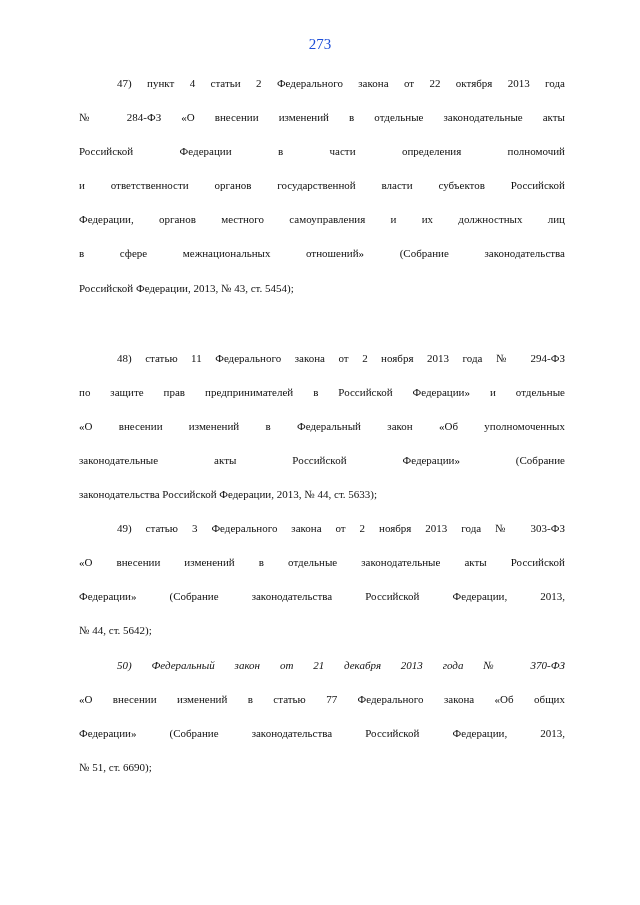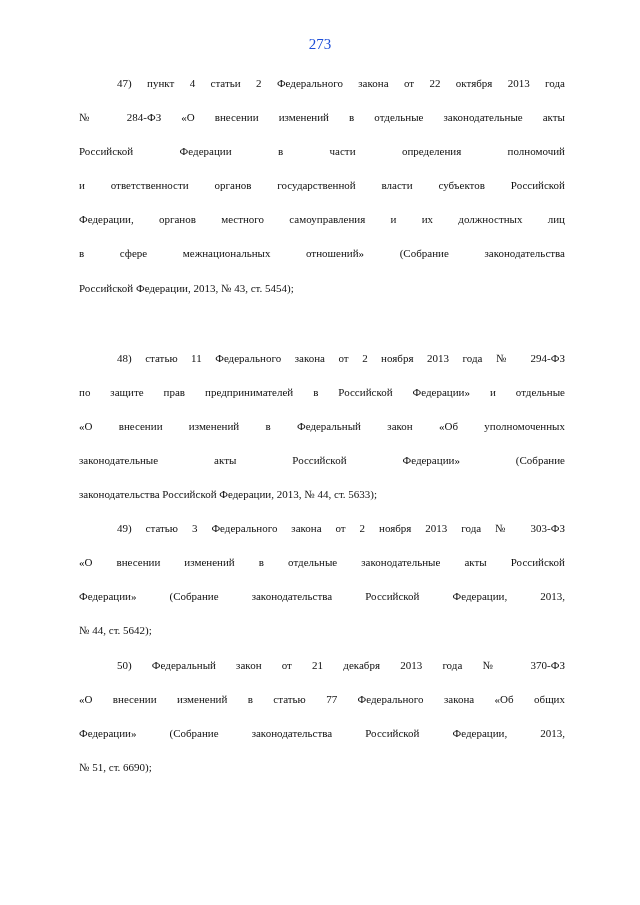--- a/index.html
+++ b/index.html
@@ -47,19 +47,19 @@
     </div>
 
     <div>
       <div class="line first" style="white-space: normal;">49) статью 3 Федерального закона от 2 ноября 2013 года № 303-ФЗ</div>
       <div class="line" style="white-space: normal;">«О внесении изменений в отдельные законодательные акты Российской</div>
       <div class="line" style="white-space: normal;">Федерации» (Собрание законодательства Российской Федерации, 2013,</div>
       <div class="line last">№ 44, ст. 5642);</div>
     </div>
 
     <div>
-      <div class="line first" style="white-space: normal;">50) Федеральный закон от 21 декабря 2013 года № 370-ФЗ</div>
+      <div class="line first" style="white-space: normal; font-style: italic;">50) Федеральный закон от 21 декабря 2013 года № 370-ФЗ</div>
       <div class="line" style="white-space: normal;">«О внесении изменений в статью 77 Федерального закона «Об общих</div>
       <div class="line" style="white-space: normal;">Федерации» (Собрание законодательства Российской Федерации, 2013,</div>
       <div class="line last">№ 51, ст. 6690);</div>
     </div>
   </div>
 </div>
 
 </body></html>

